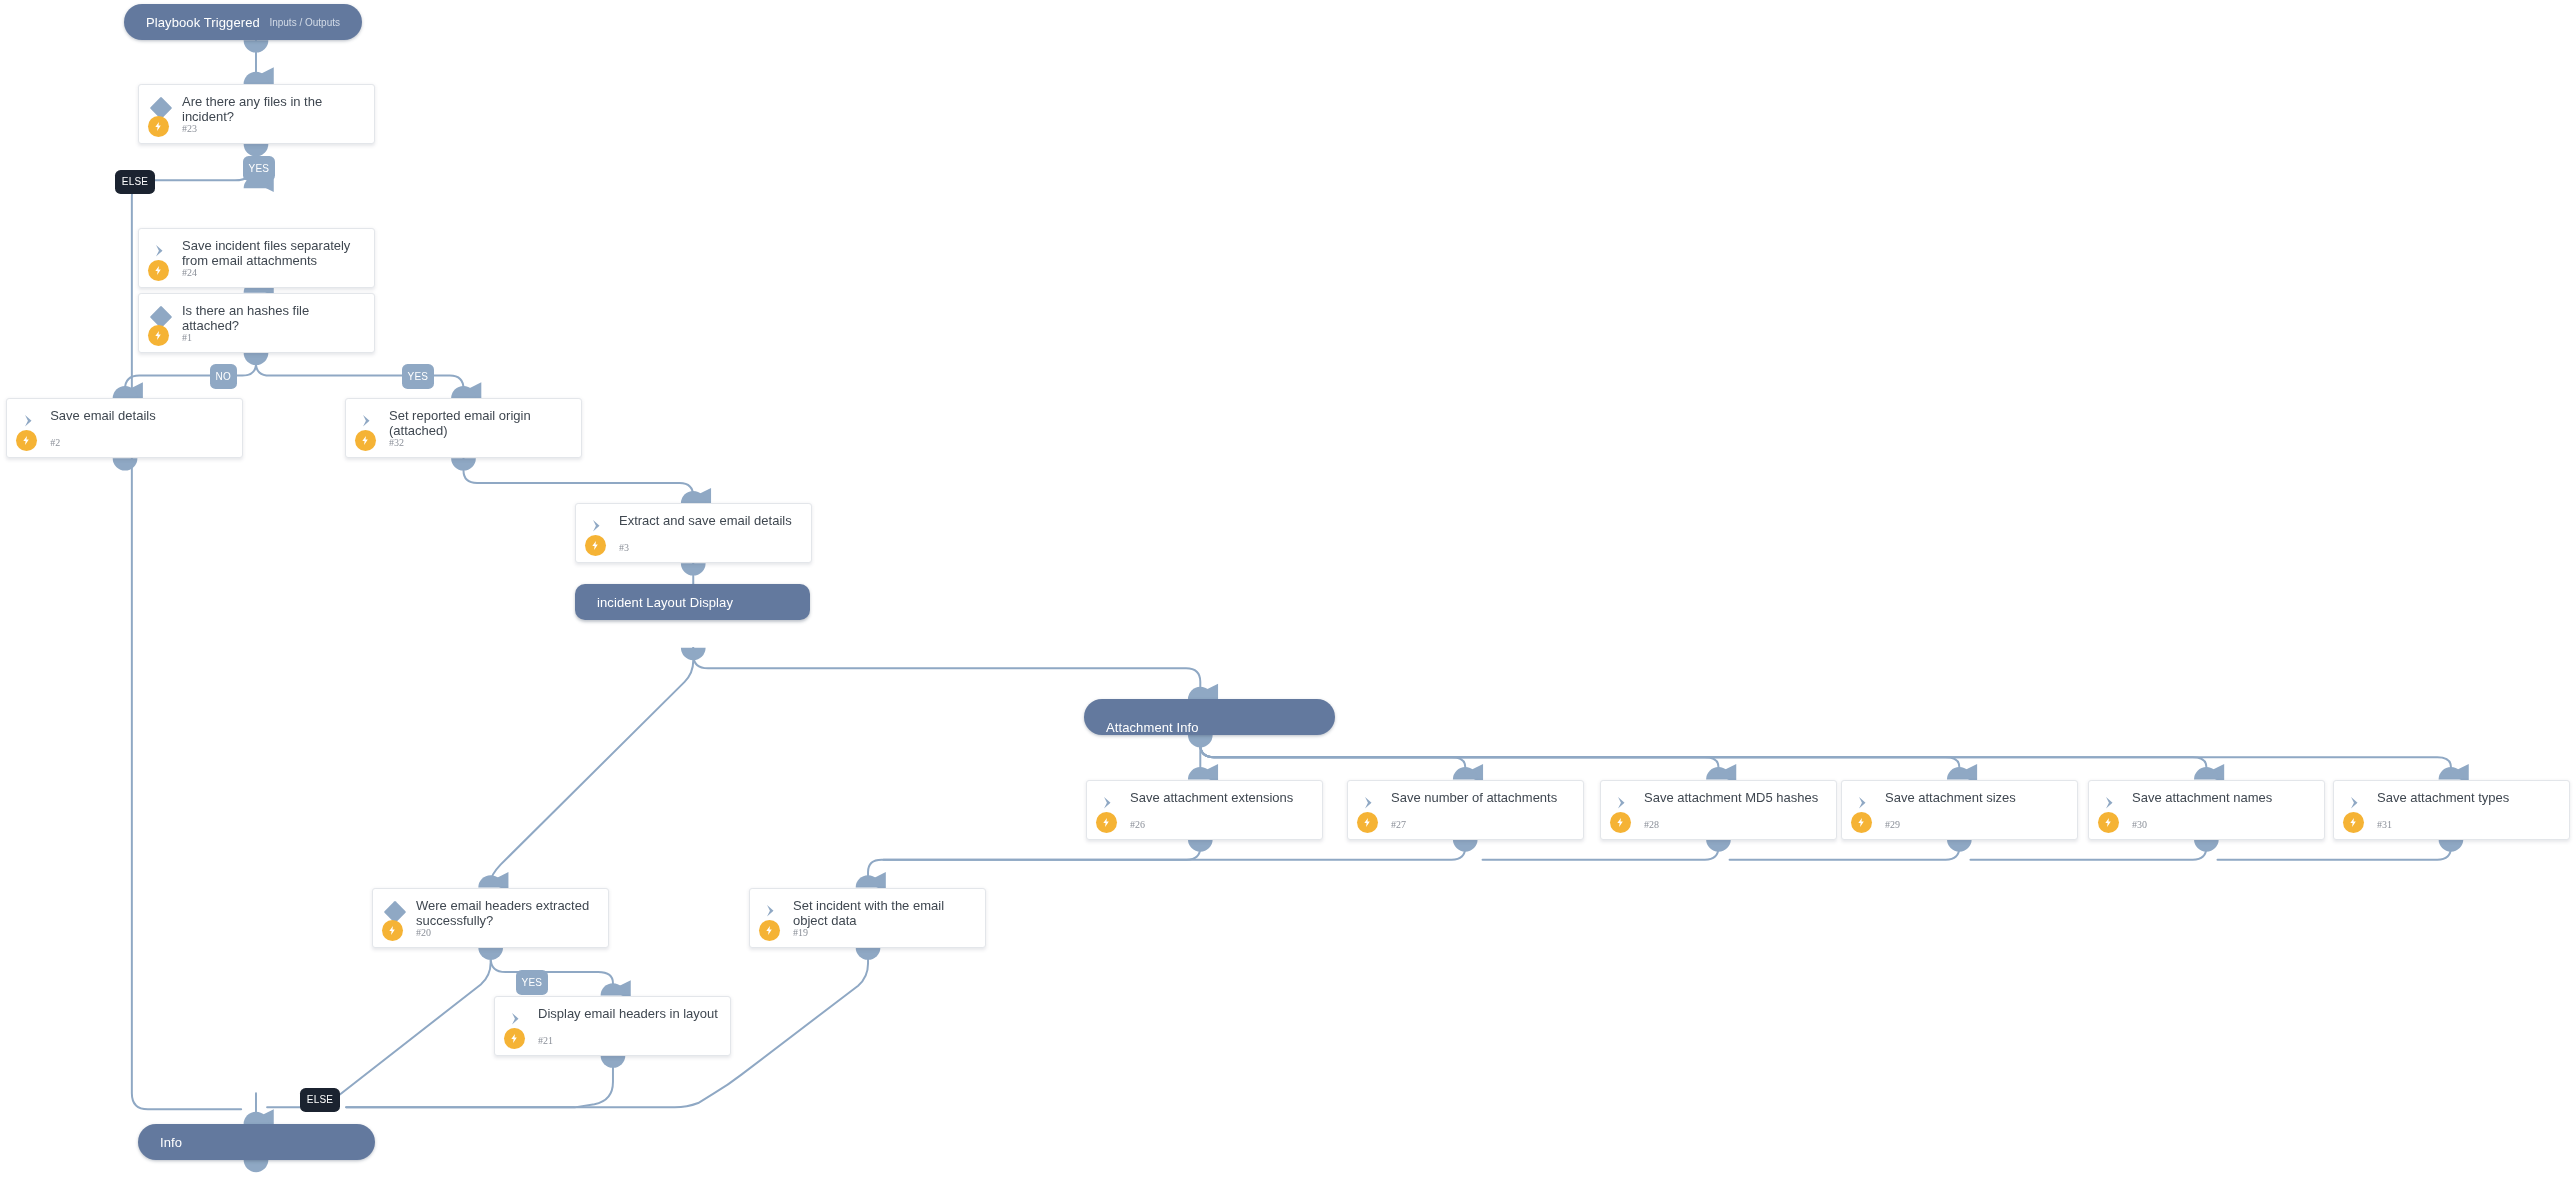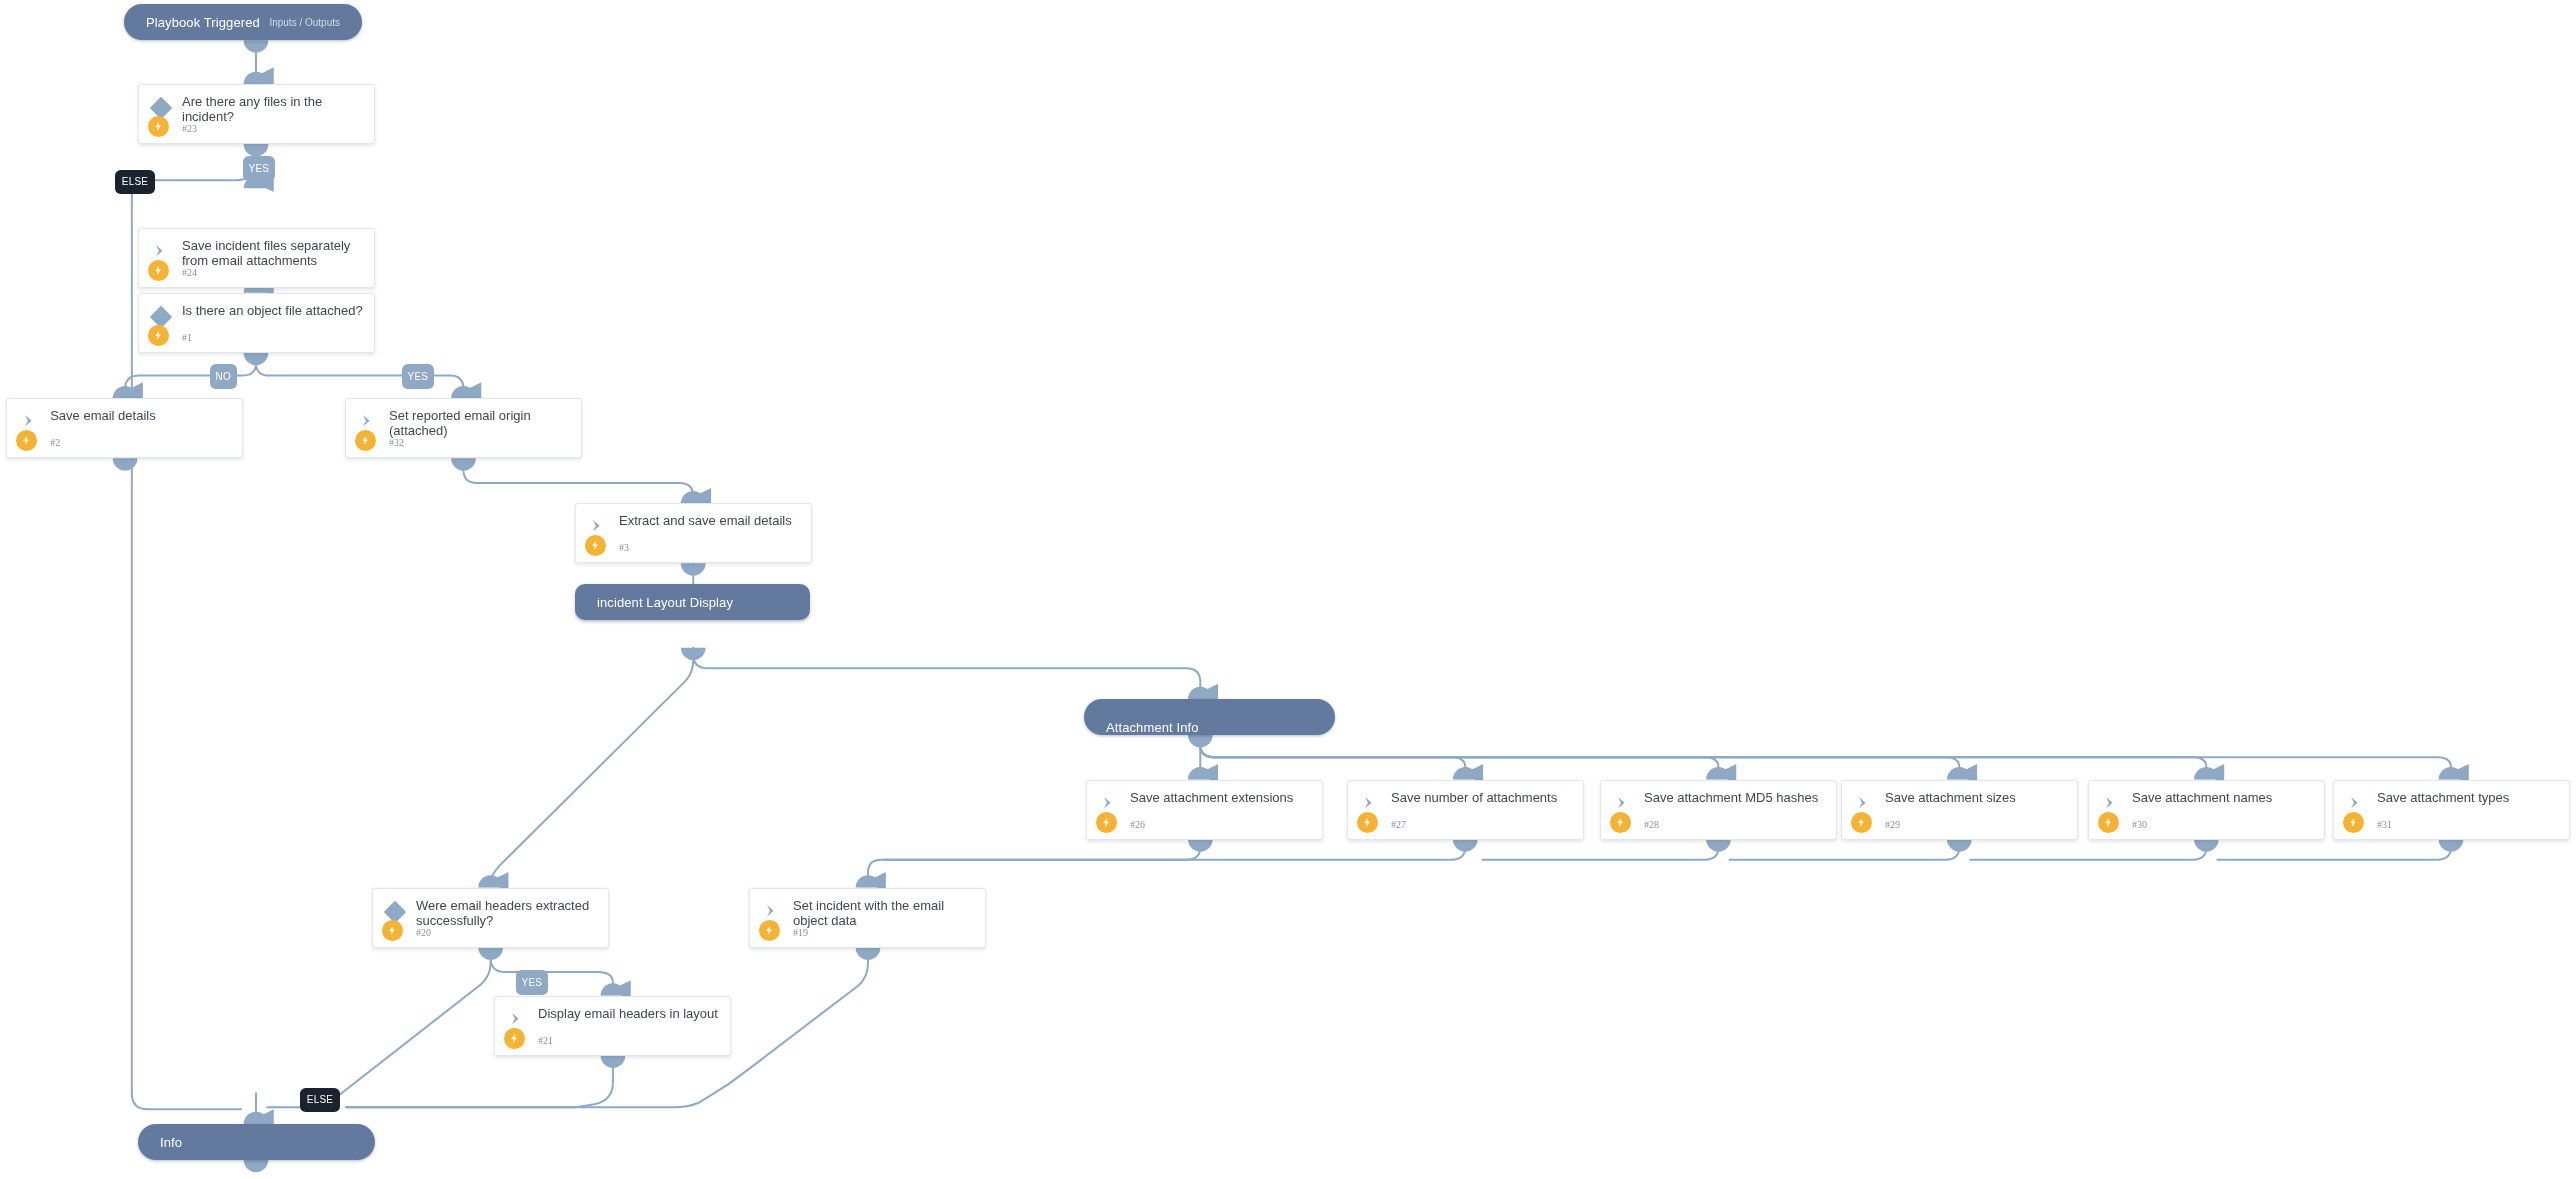--- a/index.html
+++ b/index.html
@@ -296,21 +296,21 @@
       </div>
       <div class="card-id">#24</div>
     </div>
   </div>
 
   <div class="card" style="left:138px;top:293px;width:237px;height:60px;">
     <div class="card-body">
       <div class="card-glyph">
           <div class="glyph-diamond"></div>
         </div>
-      <div class="card-title">Is there an object file attached?</div>
+      <div class="card-title">Is there an hashes file attached?</div>
       <div class="bolt">
         <svg width="11" height="11" viewBox="0 0 24 24">
             <path d="M13 2 L5 13 h5 l-1 9 8-12 h-5 z" fill="#ffffff"></path>
           </svg>
       </div>
       <div class="card-id">#1</div>
     </div>
   </div>
 
   <div class="card" style="left:6.2px;top:398px;width:237px;height:60px;">

